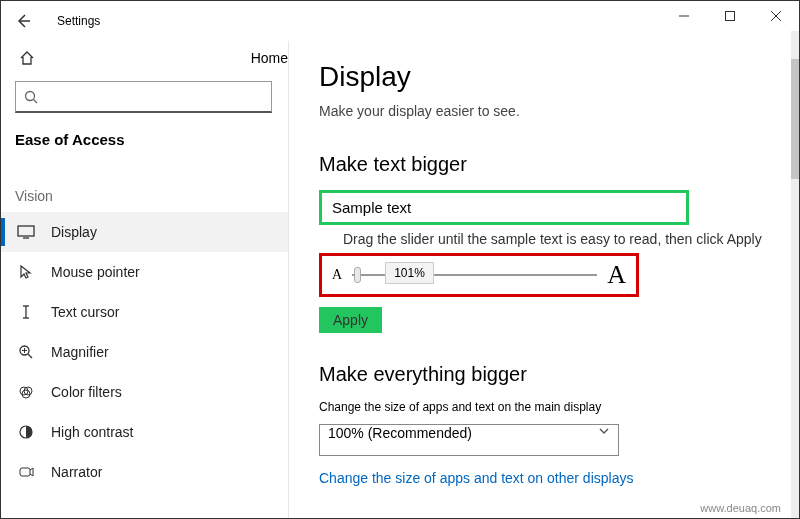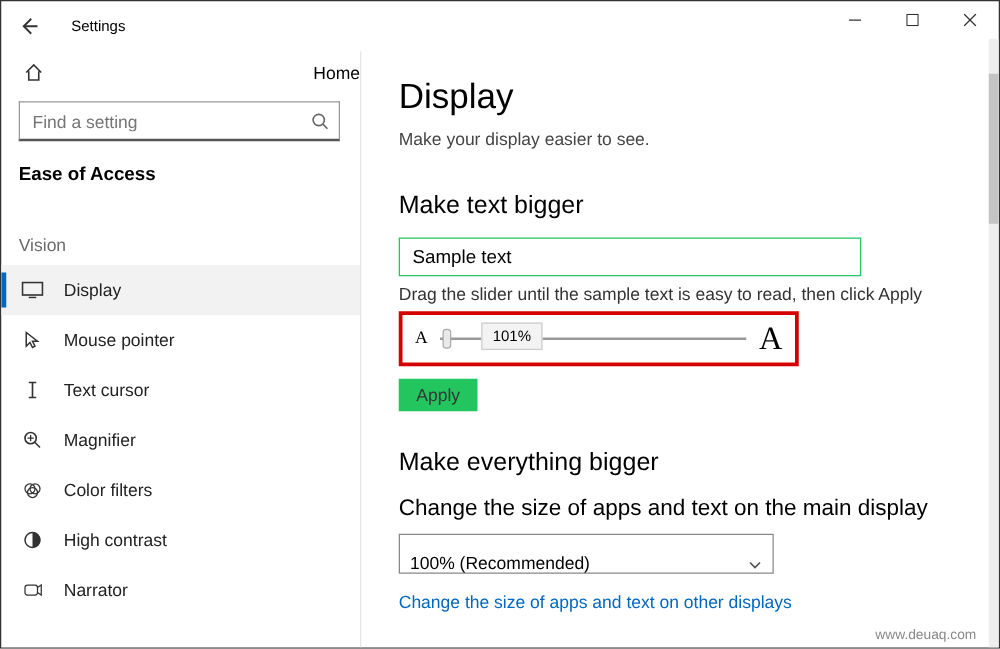--- a/index.html
+++ b/index.html
@@ -79,23 +79,23 @@
   svg { display: block; }
 
   
   .main {
     flex: 1; padding: 14px 30px 0 30px; overflow: hidden; position: relative;
   }
   h1 { font-size: 28px; font-weight: 400; margin: 6px 0 10px 0; }
   .subtitle { color: #444; font-size: 14px; margin-bottom: 34px; }
   h2 { font-size: 20px; font-weight: 400; margin: 0 0 14px 0; }
   .sample {
-    border: 1px solid #22c55e; padding: 6px 10px; font-size: 15px; width: 370px; margin-bottom: 6px;
-  }
-  .hint { font-size: 14px; color: #333; margin-bottom: 6px; }
+    border: 3px solid #22c55e; padding: 6px 10px; font-size: 15px; width: 370px; margin-bottom: 6px;
+  }
+  .hint { font-size: 14px; color: #333; margin-bottom: 6px; margin-left: 24px; }
 
   .slider-hl {
     border: 3px solid #d40000;
     padding: 6px 10px;
     width: 320px;
     display: flex; align-items: center;
     position: relative; margin-bottom: 10px;
     height: 44px;
   }
   .small-a { font-size: 14px; font-family: Georgia, serif; }
@@ -110,24 +110,24 @@
   .readout {
     position: absolute; left: 33px; top: -12px;
     background: #f3f3f3; border: 1px solid #ccc;
     font-size: 12px; padding: 3px 8px;
   }
   .apply-btn {
     display: inline-block; background: #22c55e; color: #333;
     padding: 5px 14px; font-size: 14px; border: none;
     margin-bottom: 30px;
   }
-  .desc { font-size: 18px; margin-bottom: 10px; }
+  .desc { font-size: 12px; margin-bottom: 10px; }
   .combo {
     width: 300px; height: 32px; border: 1px solid #888;
-    display: flex; align-items: flex-end; justify-content: space-between;
+    display: flex; align-items: flex-start; justify-content: space-between;
     padding: 0 8px; font-size: 14px; margin-bottom: 14px;
   }
   .combo .chev { color: #555; }
   .link { color: #0067c0; font-size: 14px; margin-bottom: 8px; }
 
   .vscroll {
     position: absolute; right: 0; top: 30px; bottom: 0; width: 8px; background: #eee;
   }
   .vthumb { position: absolute; top: 28px; height: 120px; width: 8px; background: #c4c4c4; }
 
@@ -175,21 +175,20 @@
       <div class="home-row">
         <span class="icon">
           <svg width="16" height="16">
               <path d="M2 8 L8 2 L14 8 M4 7 V14 H12 V7" fill="none" stroke="#333" stroke-width="1.3"></path>
             </svg>
         </span>
         <span>Home</span>
       </div>
       <div class="search-wrap">
         <div class="search">
-          <input placeholder="Find a setting" style="">
           <span class="sicon">
             <svg width="14" height="14">
                 <circle cx="6" cy="6" r="4.5" fill="none" stroke="#666" stroke-width="1.3"></circle>
                 <line x1="9.5" y1="9.5" x2="13" y2="13" stroke="#666" stroke-width="1.3"></line>
               </svg>
           </span>
         </div>
       </div>
       <div class="section-header">Ease of Access</div>
       <div class="group-label">Vision</div>

